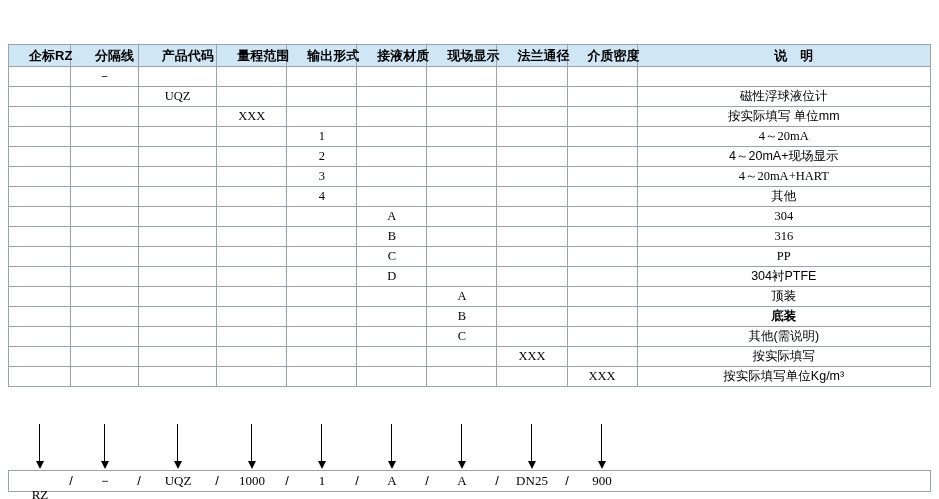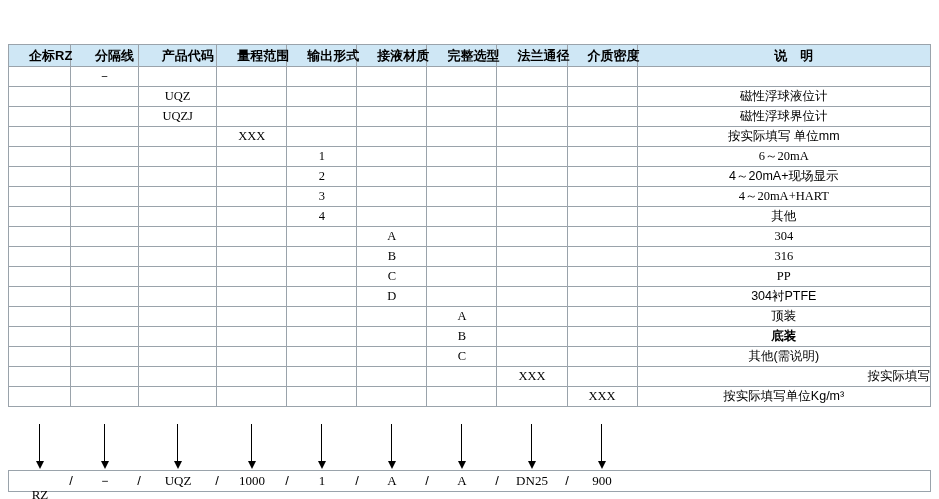--- a/index.html
+++ b/index.html
@@ -140,21 +140,21 @@
 
   <table id="matrix">
     <thead>
       <tr>
         <th style="width:62px">企标RZ</th>
         <th style="width:68px">分隔线</th>
         <th style="width:78px">产品代码</th>
         <th style="width:70px">量程范围</th>
         <th style="width:70px">输出形式</th>
         <th style="width:70px">接液材质</th>
-        <th style="width:70px">完整选型</th>
+        <th style="width:70px">现场显示</th>
         <th style="width:70px">法兰通径</th>
         <th style="width:70px">介质密度</th>
         <th style="width:293px">说　明</th>
       </tr>
     </thead>
     <tbody id="matrix-body">
         <tr>
           <td class="empty" style="width: 62px;"></td>
           <td class="code" style="width: 68px;">－</td>
           <td class="empty" style="width: 78px;"></td>
@@ -174,52 +174,40 @@
           <td class="empty" style="width: 70px;"></td>
           <td class="empty" style="width: 70px;"></td>
           <td class="empty" style="width: 70px;"></td>
           <td class="empty" style="width: 70px;"></td>
           <td class="empty" style="width: 70px;"></td>
           <td class="desc-cn" style="width: 293px;">磁性浮球液位计</td>
         </tr>
         <tr>
           <td class="empty" style="width: 62px;"></td>
           <td class="empty" style="width: 68px;"></td>
-          <td class="code" style="width: 78px;">UQZJ</td>
-          <td class="empty" style="width: 70px;"></td>
-          <td class="empty" style="width: 70px;"></td>
-          <td class="empty" style="width: 70px;"></td>
-          <td class="empty" style="width: 70px;"></td>
-          <td class="empty" style="width: 70px;"></td>
-          <td class="empty" style="width: 70px;"></td>
-          <td class="desc-cn" style="width: 293px;">磁性浮球界位计</td>
-        </tr>
-        <tr>
-          <td class="empty" style="width: 62px;"></td>
-          <td class="empty" style="width: 68px;"></td>
           <td class="empty" style="width: 78px;"></td>
           <td class="code" style="width: 70px;">XXX</td>
           <td class="empty" style="width: 70px;"></td>
           <td class="empty" style="width: 70px;"></td>
           <td class="empty" style="width: 70px;"></td>
           <td class="empty" style="width: 70px;"></td>
           <td class="empty" style="width: 70px;"></td>
           <td class="desc-cn" style="width: 293px;">按实际填写 单位mm</td>
         </tr>
         <tr>
           <td class="empty" style="width: 62px;"></td>
           <td class="empty" style="width: 68px;"></td>
           <td class="empty" style="width: 78px;"></td>
           <td class="empty" style="width: 70px;"></td>
           <td class="code" style="width: 70px;">1</td>
           <td class="empty" style="width: 70px;"></td>
           <td class="empty" style="width: 70px;"></td>
           <td class="empty" style="width: 70px;"></td>
           <td class="empty" style="width: 70px;"></td>
-          <td class="desc" style="width: 293px;">6～20mA</td>
+          <td class="desc" style="width: 293px;">4～20mA</td>
         </tr>
         <tr>
           <td class="empty" style="width: 62px;"></td>
           <td class="empty" style="width: 68px;"></td>
           <td class="empty" style="width: 78px;"></td>
           <td class="empty" style="width: 70px;"></td>
           <td class="code" style="width: 70px;">2</td>
           <td class="empty" style="width: 70px;"></td>
           <td class="empty" style="width: 70px;"></td>
           <td class="empty" style="width: 70px;"></td>
@@ -337,21 +325,21 @@
         <tr>
           <td class="empty" style="width: 62px;"></td>
           <td class="empty" style="width: 68px;"></td>
           <td class="empty" style="width: 78px;"></td>
           <td class="empty" style="width: 70px;"></td>
           <td class="empty" style="width: 70px;"></td>
           <td class="empty" style="width: 70px;"></td>
           <td class="empty" style="width: 70px;"></td>
           <td class="code" style="width: 70px;">XXX</td>
           <td class="empty" style="width: 70px;"></td>
-          <td class="desc-cn" style="width: 293px; text-align: right;">按实际填写</td>
+          <td class="desc-cn" style="width: 293px;">按实际填写</td>
         </tr>
         <tr>
           <td class="empty" style="width: 62px;"></td>
           <td class="empty" style="width: 68px;"></td>
           <td class="empty" style="width: 78px;"></td>
           <td class="empty" style="width: 70px;"></td>
           <td class="empty" style="width: 70px;"></td>
           <td class="empty" style="width: 70px;"></td>
           <td class="empty" style="width: 70px;"></td>
           <td class="empty" style="width: 70px;"></td>

